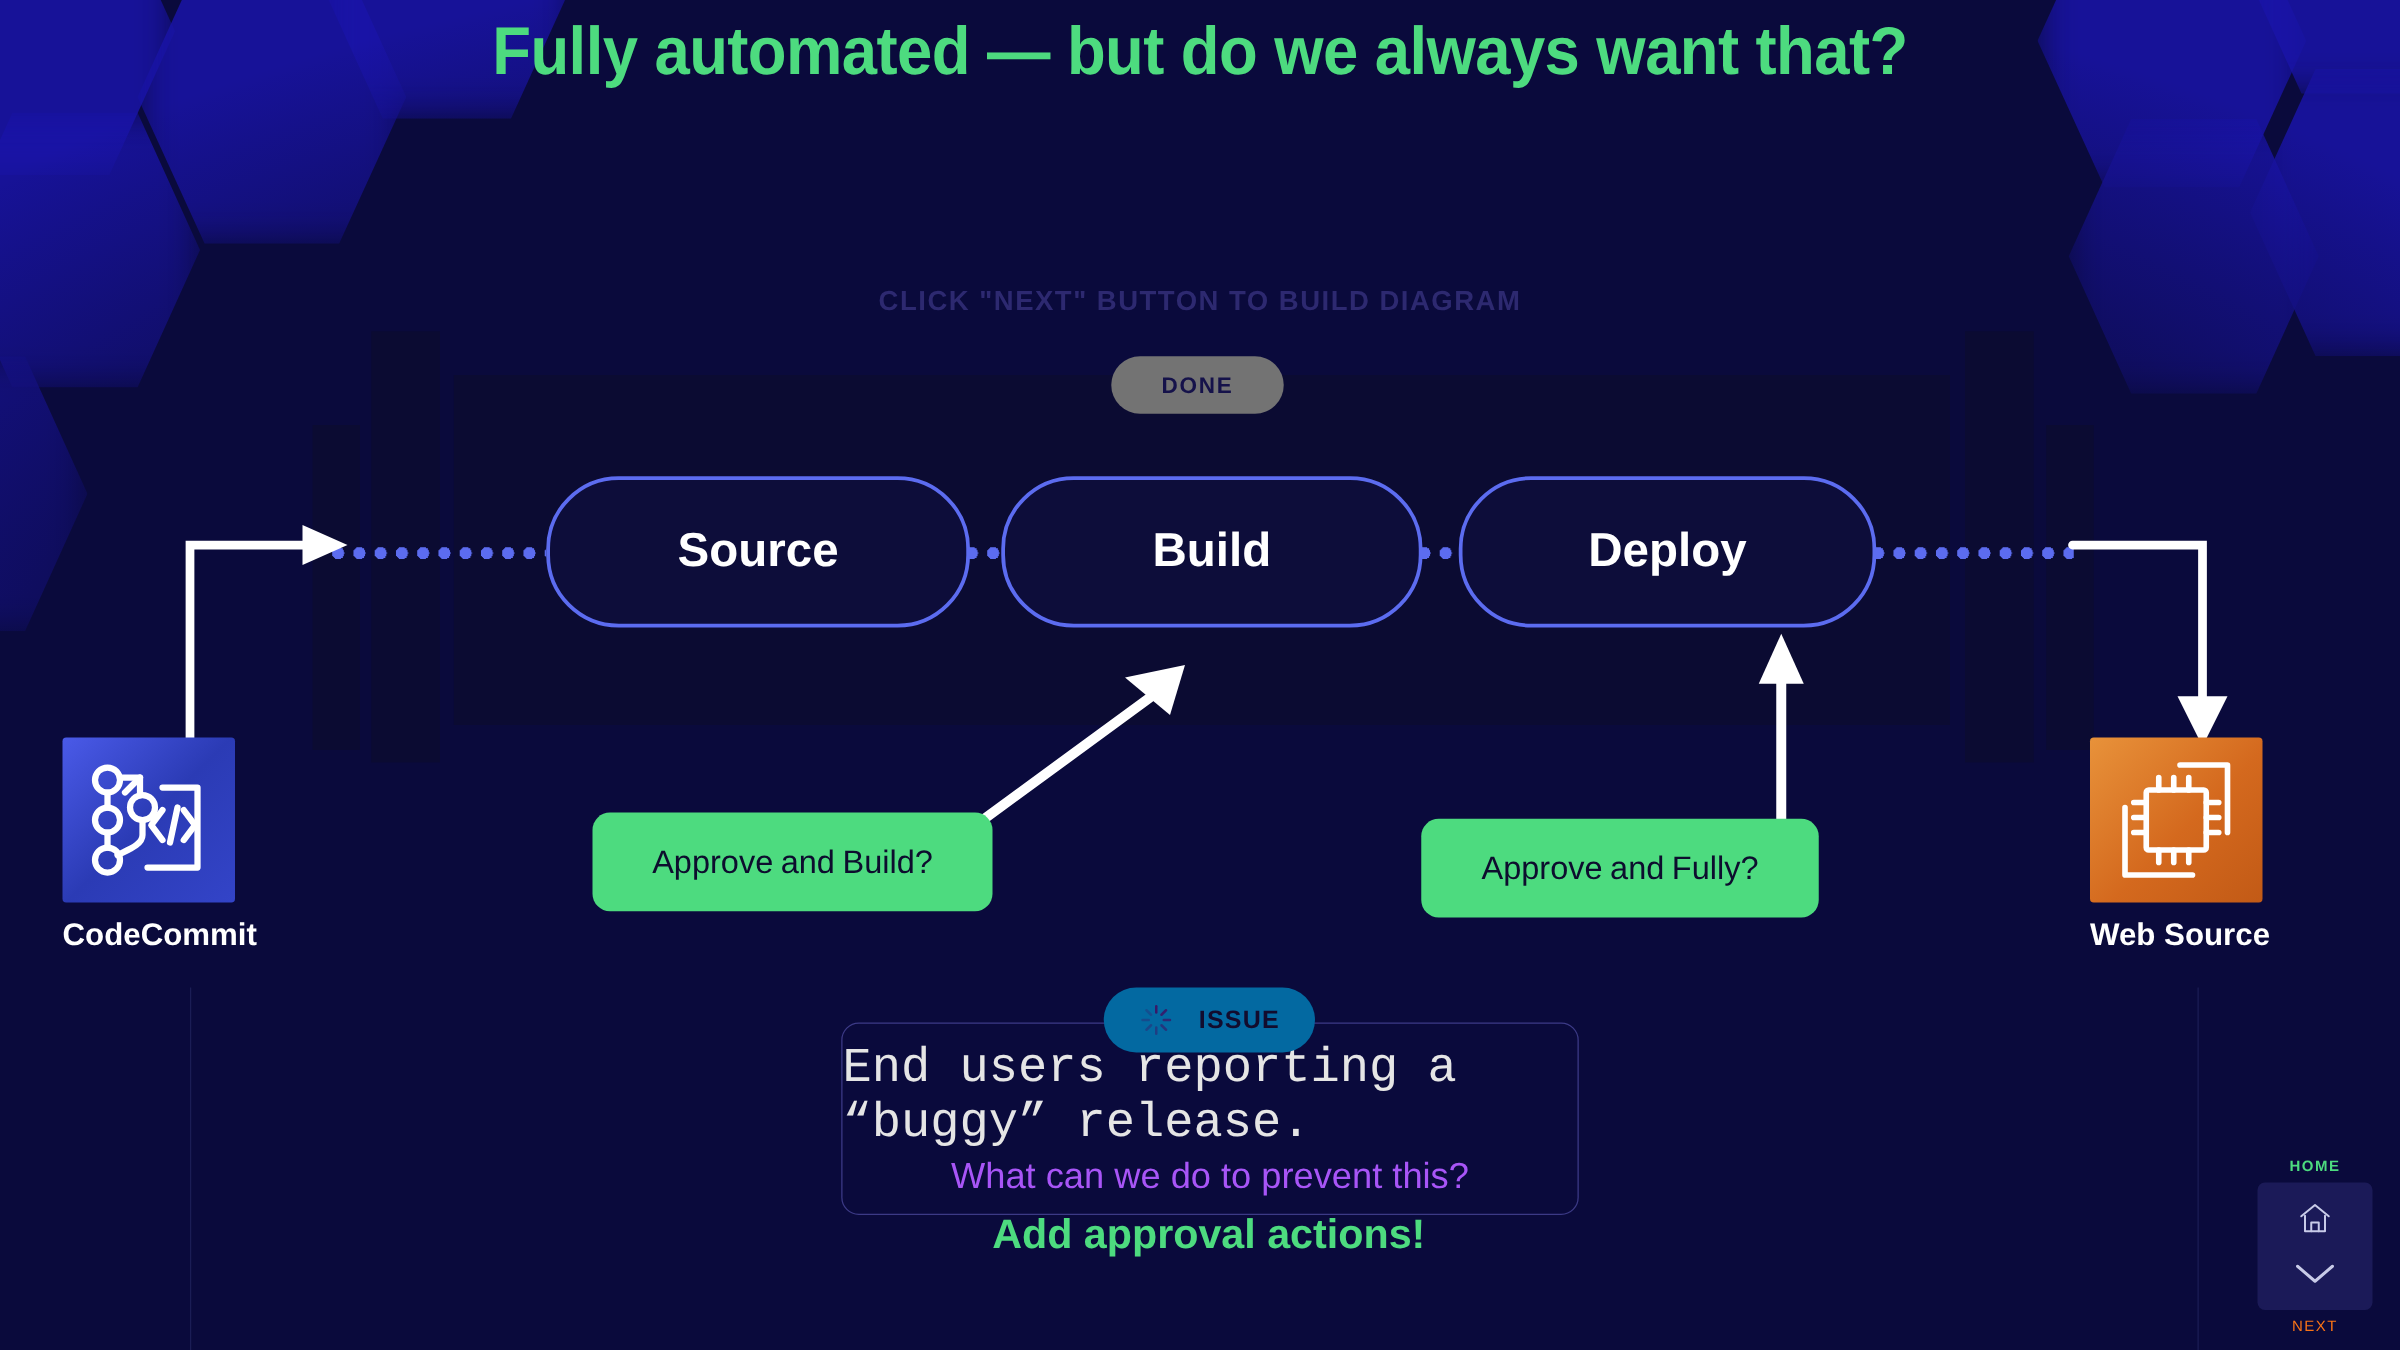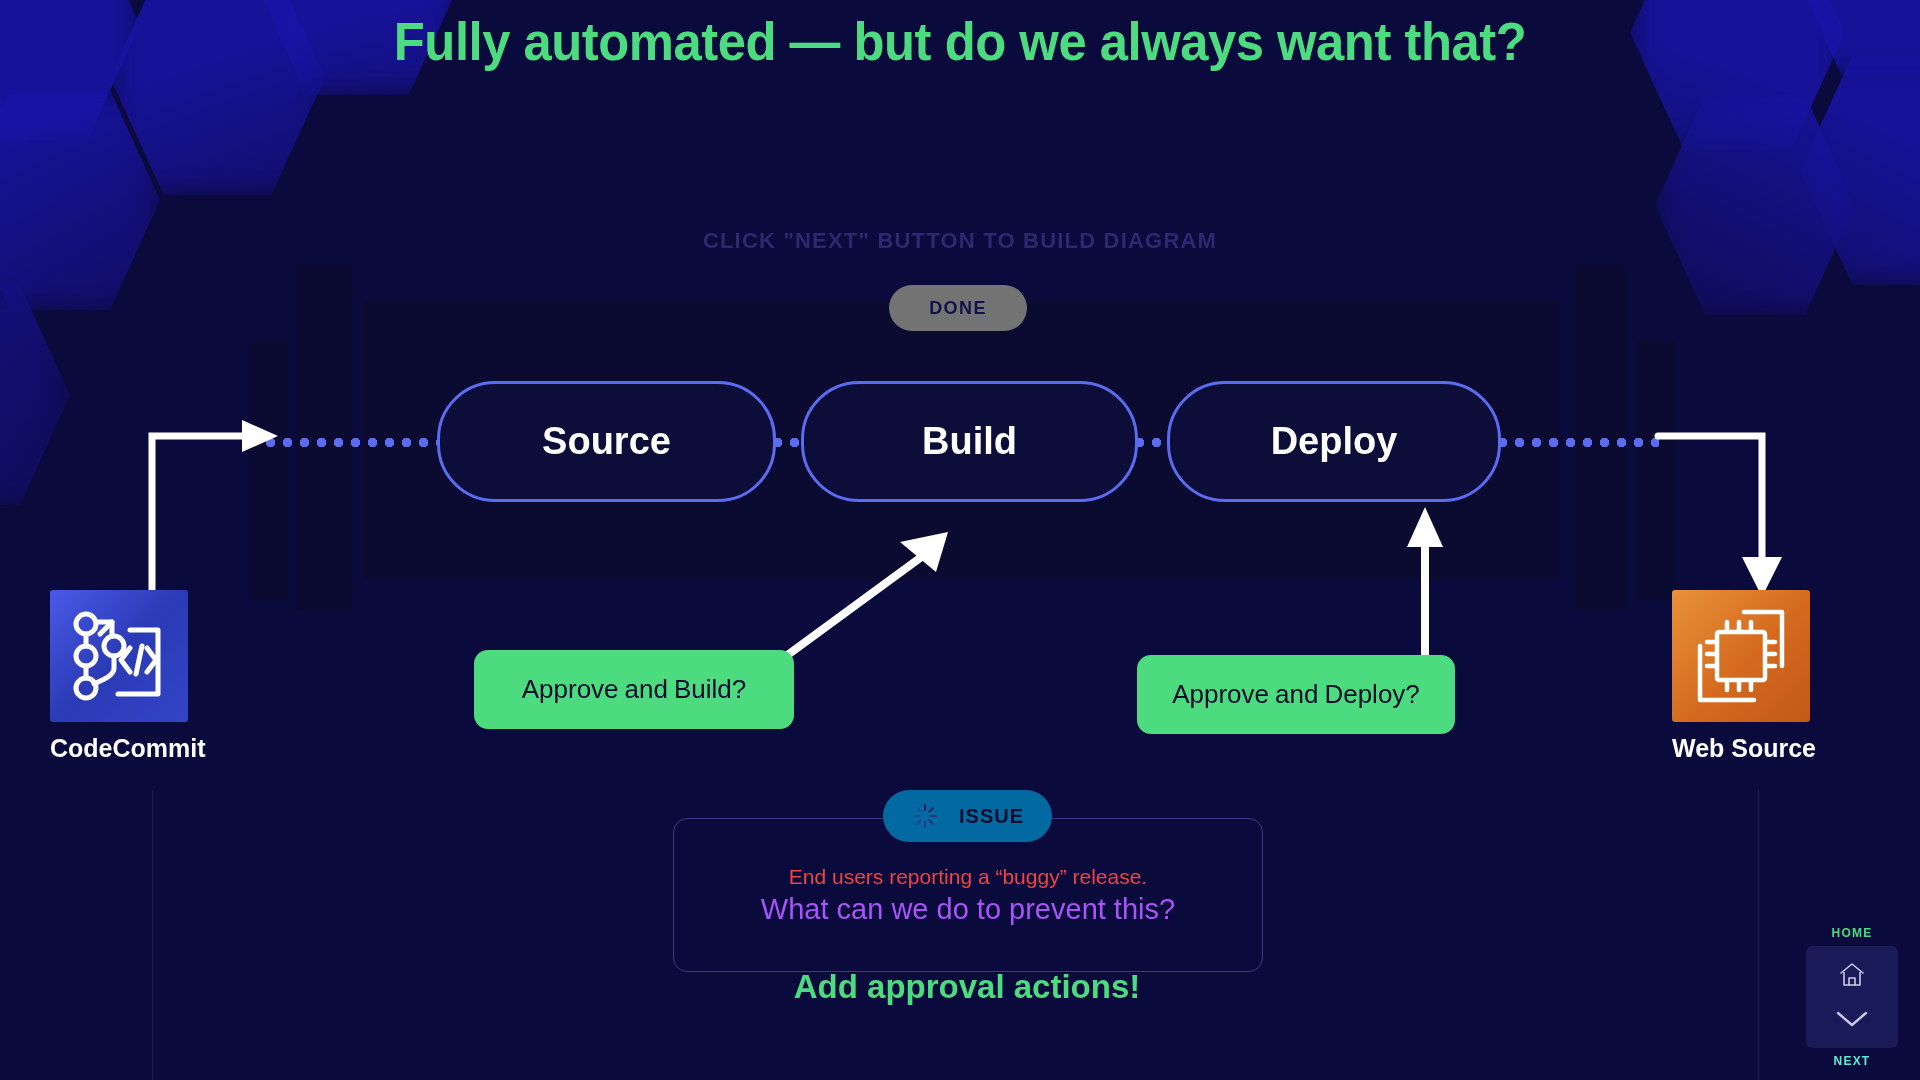--- a/index.html
+++ b/index.html
@@ -203,21 +203,21 @@
     height: 152px;
     border: 1px solid #3c3a86;
     border-radius: 14px;
     z-index: 15;
     display: flex;
     flex-direction: column;
     align-items: center;
     justify-content: center;
     gap: 4px;
   }
-  #issue-line1 { color: #ef4444; font-size: 21px; }
+  #issue-line1 { color: #e5e5e5; font-size: 39px; font-family: Liberation Mono, monospace; }
   #issue-line2 { color: #a855f7; font-size: 29px; }
   #issue-cta {
     position: absolute;
     left: 673px;
     top: 968px;
     width: 588px;
     text-align: center;
     color: #4ddb7f;
     font-size: 33px;
     font-weight: bold;
@@ -240,23 +240,23 @@
     font-weight: bold;
     letter-spacing: 1.2px;
     margin-bottom: 6px;
   }
   #nav-box {
     background: rgba(60,58,140,.35);
     border-radius: 6px;
     padding: 14px 0 16px;
   }
   #nav-next-label {
-    color: #5eead4;
+    color: #f97316;
     font-size: 12px;
-    font-weight: bold;
+    font-weight: normal;
     letter-spacing: 1.2px;
     margin-top: 6px;
   }
 
   
   .guide {
     position: absolute;
     width: 1px;
     background: rgba(120,130,220,.16);
     z-index: 2;
@@ -369,21 +369,21 @@
 </div>
 
 <div class="callout" id="callout-build">
   <b>Approve</b>
   <span class="reg">and</span>
   <b>Build?</b>
 </div>
 <div class="callout" id="callout-deploy">
   <b>Approve</b>
   <span class="reg">and</span>
-  <b>Deploy?</b>
+  <b>Fully?</b>
 </div>
 
 <div id="issue-panel">
   <div id="issue-line1">End users reporting a “buggy” release.</div>
   <div id="issue-line2">What can we do to prevent this?</div>
 </div>
 
 <div id="issue-badge">
   <svg width="28" height="28" viewBox="0 0 28 28">
     <g stroke="#3b1566" stroke-width="2" stroke-linecap="round">

